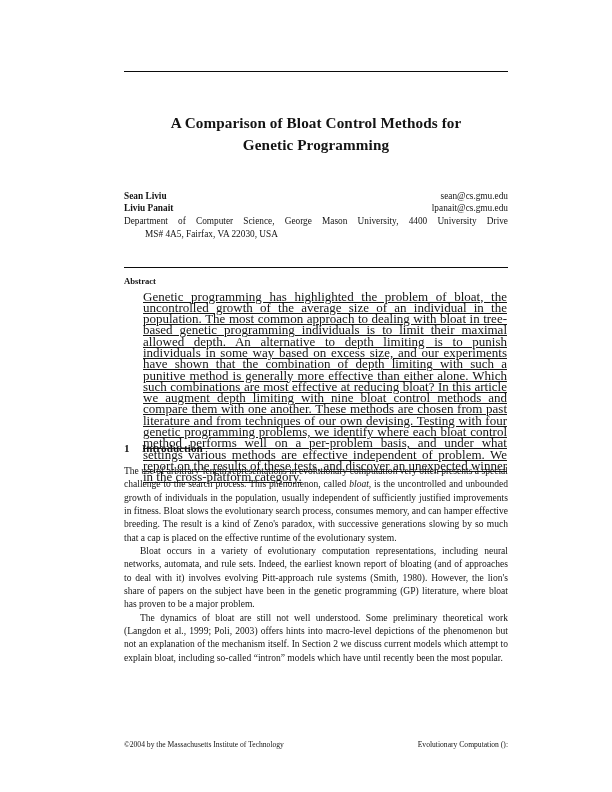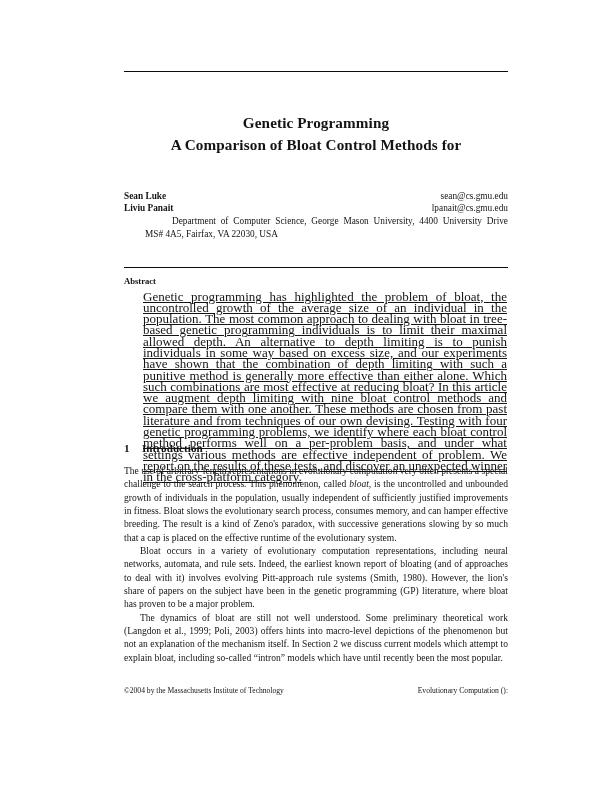--- a/index.html
+++ b/index.html
@@ -72,21 +72,20 @@
     font-size: 9.3px;
     line-height: 12.4px;
     text-align: justify;
     margin-top: 0.5px;
   }
   .affiliation .aff-line1 {
     display: block;
     text-align: justify;
     text-align-last: justify;
     white-space: normal;
-    margin-left: 48px;
   }
   .affiliation .aff-line2 {
     display: block;
     margin-left: 21px;
   }
 
   
   .abstract-wrap {
     position: absolute;
     top: 276px;
@@ -137,46 +136,46 @@
   .body-text p {
     margin: 0;
   }
   .body-text p.indent {
     text-indent: 16px;
   }
 
   
   .footer {
     position: absolute;
-    top: 686px;
+    top: 740px;
     left: 0;
     width: 384px;
     display: flex;
     justify-content: space-between;
     align-items: flex-end;
     font-size: 7.6px;
     line-height: 10px;
   }
   em { font-style: italic; }
 </style>
 </head>
 <body>
 
 <div class="page">
 
   <div class="rule rule-top"></div>
 
   <div class="title-block">
+    <div class="title-line">A Comparison of Bloat Control Methods for</div>
     <div class="title-line">Genetic Programming</div>
-    <div class="title-line">A Comparison of Bloat Control Methods for</div>
   </div>
 
   <div class="authors">
     <div class="author-row">
-      <span class="author-name">Sean Luke</span>
+      <span class="author-name">Sean Liviu</span>
       <span class="author-email">sean@cs.gmu.edu</span>
     </div>
     <div class="author-row">
       <span class="author-name">Liviu Panait</span>
       <span class="author-email">lpanait@cs.gmu.edu</span>
     </div>
     <div class="affiliation">
       <span class="aff-line1">Department of Computer Science, George Mason University, 4400 University Drive</span>
       <span class="aff-line2">MS# 4A5, Fairfax, VA 22030, USA</span>
     </div>

